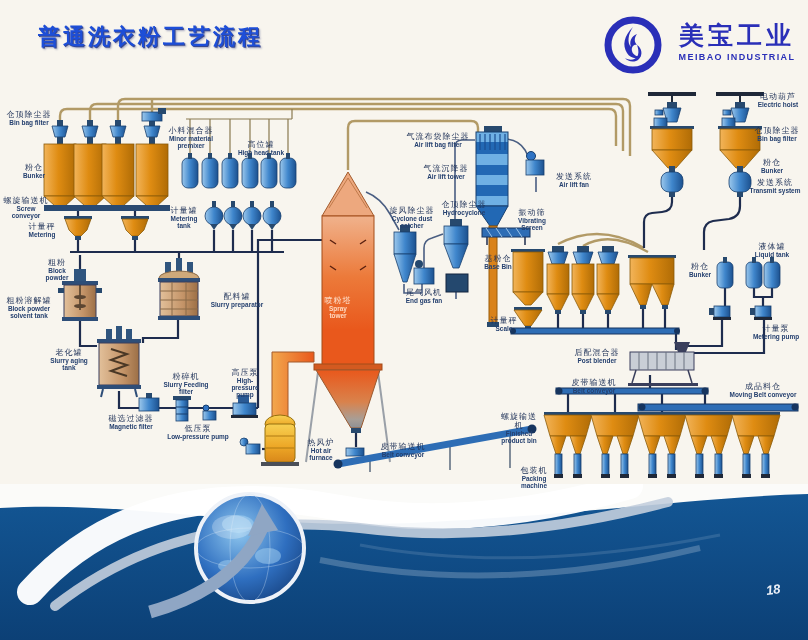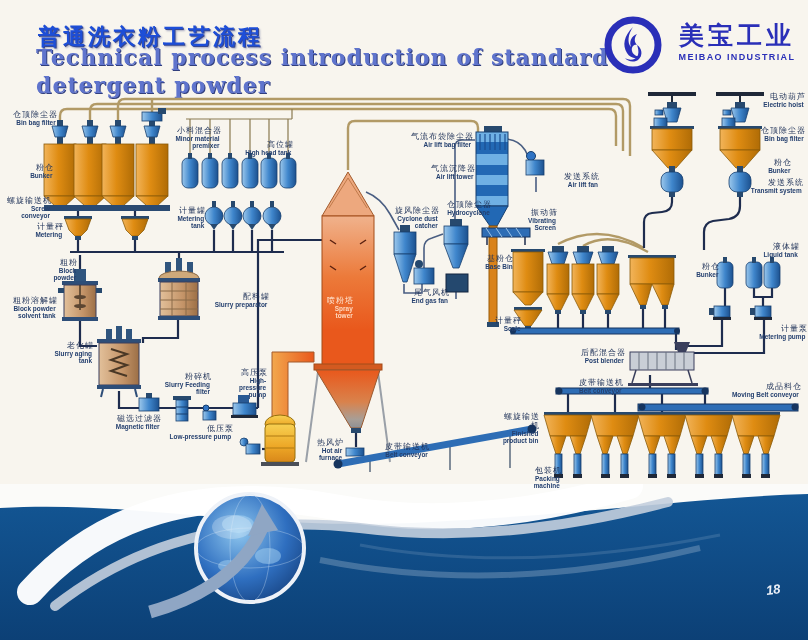--- a/index.html
+++ b/index.html
@@ -7,42 +7,41 @@
   .title-zh{position:absolute;left:38px;top:22px;font-size:22px;font-weight:bold;color:#1d4ed8;letter-spacing:3px;
     text-shadow:1px 1px 0 #38488f,2px 2px 2px rgba(40,50,120,.4);font-family:Liberation Serif, serif}
   .title-en{position:absolute;left:36px;top:44px;width:580px;font-size:22px;line-height:1.25;font-weight:bold;color:#5f74cd;
     font-family:"DejaVu Serif",serif;letter-spacing:1px;text-shadow:1px 1px 0 #323f7e}
   .logo{position:absolute;left:604px;top:14px;width:200px;height:74px}
   .logo-txt{position:absolute;left:66px;top:8px;width:134px;text-align:center}
   .logo-zh{font-size:25px;font-weight:bold;color:#2a2fb8;letter-spacing:4px;font-family:"DejaVu Sans",sans-serif;line-height:1.1}
   .logo-en{font-size:9px;font-weight:bold;color:#2a2fb8;letter-spacing:1.4px;margin-top:2px}
   .diagram-svg{position:absolute;left:0;top:88px}
   .footer-svg{position:absolute;left:0;top:484px}
-  .lbl{position:absolute;text-align:right;color:#1d3057;z-index:5;line-height:1.15}
+  .lbl{position:absolute;text-align:center;color:#1d3057;z-index:5;line-height:1.15}
   .lbl .zh{display:block;font-size:8px;letter-spacing:1px}
   .lbl .en{display:block;font-size:7px;font-weight:bold;color:#25406f;transform:scale(.92);transform-origin:center top}
   .lbl.white{color:#ffe9d8}
   .lbl.white .en{color:#ffd9c0}
   .pagenum{position:absolute;left:766px;top:582px;font-size:13px;font-style:italic;font-weight:bold;color:#e9eef6;transform:rotate(-8deg);z-index:9}
   
   .org{fill:url(#og);stroke:#8a5a08;stroke-width:.8}
   .blu{fill:url(#bg1);stroke:#173f6e;stroke-width:.8}
   .dkb{fill:#27496e}
   .pipe{stroke:#1e2c4e;stroke-width:2.2;fill:none}
   .thin{stroke:#4a5e82;stroke-width:1.6;fill:none}
   .tan{stroke:#b29a66;stroke-width:2.4;fill:none}
   .tanthin{stroke:#8a7a50;stroke-width:1.2;fill:none}
 </style>
 </head>
 <body>
 
 <div class="slide">
 
   <div class="title-zh">普通洗衣粉工艺流程</div>
-  <div class="title-en"><span>Technical process introduction of standard</span><br><span>detergent powder</span></div>
 
   <div class="logo">
     <svg width="58" height="62" viewBox="0 0 58 62">
       <circle cx="29" cy="31" r="25" fill="none" stroke="#2a2fb8" stroke-width="7"></circle>
       <path d="M29,13 C20,22 18,31 23,39 C26,44 33,46 37,42 C33,43 29,41 28,37 C27,33 30,30 33,31 C30,28 30,24 33,20 C27,22 25,28 27,33 C23,29 24,20 29,13 Z" fill="#2a2fb8"></path>
       <path d="M33,31 C38,34 39,41 35,45 C31,49 24,48 21,44 C26,47 32,46 34,41 C35,37 34,34 33,31 Z" fill="#2a2fb8"></path>
     </svg>
     <div class="logo-txt">
       <div class="logo-zh">美宝工业</div>
       <div class="logo-en">MEIBAO INDUSTRIAL</div>
@@ -437,21 +436,21 @@
       <span class="en">Block powder</span>
     </div>
   <div class="lbl" style="left:0px;top:296px;width:58px">
       <span class="zh">粗粉溶解罐</span>
       <span class="en">Block powder solvent tank</span>
     </div>
   <div class="lbl" style="left:204px;top:292px;width:66px">
       <span class="zh">配料罐</span>
       <span class="en">Slurry preparator</span>
     </div>
-  <div class="lbl" style="left:44px;top:341px;width:50px">
+  <div class="lbl" style="left:44px;top:348px;width:50px">
       <span class="zh">老化罐</span>
       <span class="en">Slurry aging tank</span>
     </div>
   <div class="lbl" style="left:100px;top:414px;width:62px">
       <span class="zh">磁选过滤器</span>
       <span class="en">Magnetic filter</span>
     </div>
   <div class="lbl" style="left:160px;top:372px;width:52px">
       <span class="zh">粉碎机</span>
       <span class="en">Slurry Feeding filter</span>

